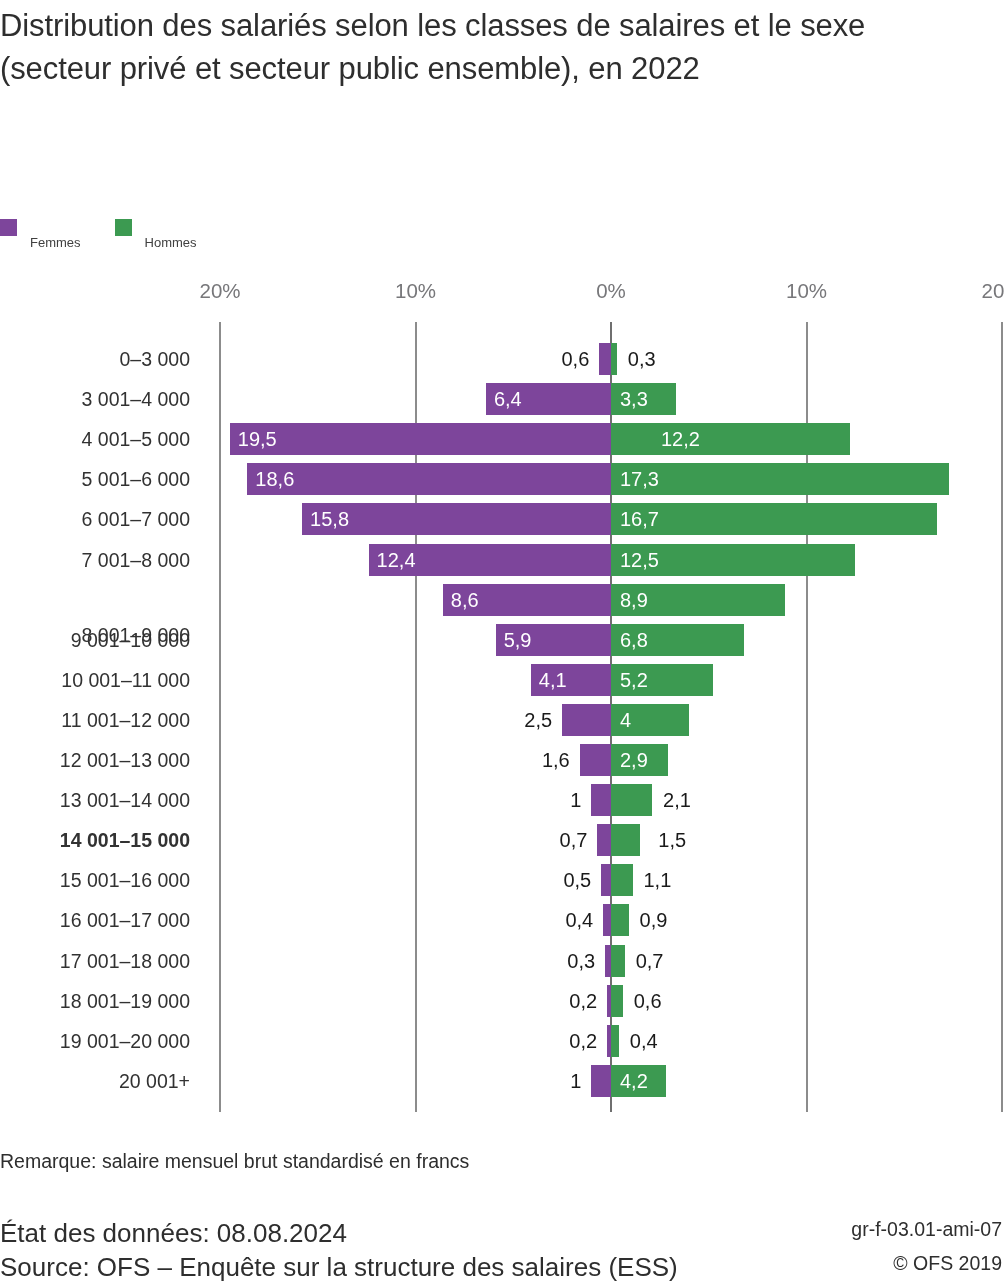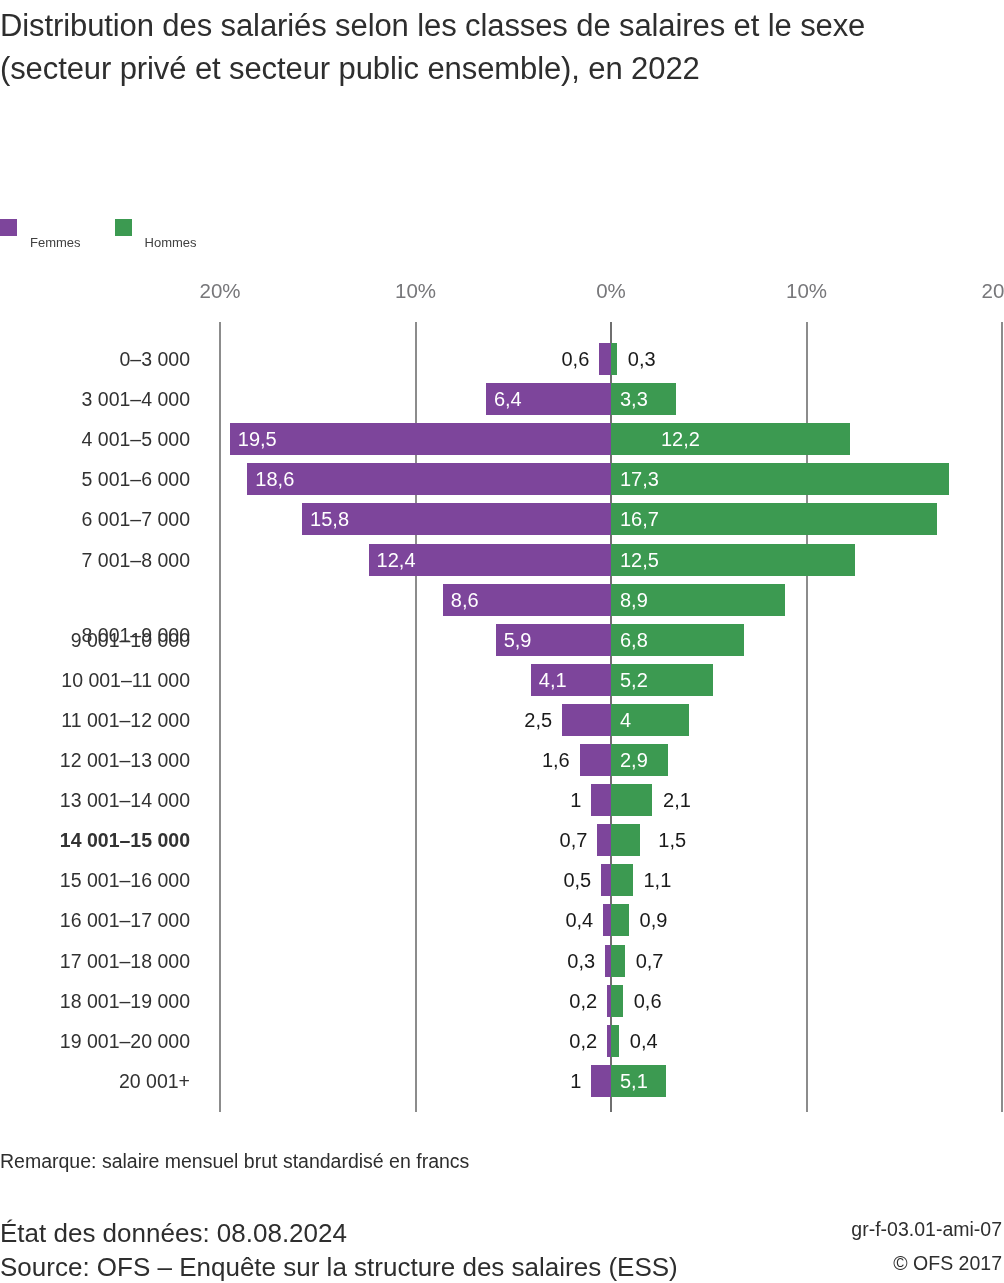--- a/index.html
+++ b/index.html
@@ -257,21 +257,21 @@
       <div class="val outside" style="top: 864.3px; left: 643.505px;">1,1</div>
       <div class="bar right" style="top: 904.4px; width: 17.595px; left: 611px; background: rgb(60, 154, 81);"></div>
       <div class="val outside" style="top: 904.4px; left: 639.595px;">0,9</div>
       <div class="bar right" style="top: 944.5px; width: 13.685px; left: 611px; background: rgb(60, 154, 81);"></div>
       <div class="val outside" style="top: 944.5px; left: 635.685px;">0,7</div>
       <div class="bar right" style="top: 984.6px; width: 11.73px; left: 611px; background: rgb(60, 154, 81);"></div>
       <div class="val outside" style="top: 984.6px; left: 633.73px;">0,6</div>
       <div class="bar right" style="top: 1024.7px; width: 7.82px; left: 611px; background: rgb(60, 154, 81);"></div>
       <div class="val outside" style="top: 1024.7px; left: 629.82px;">0,4</div>
       <div class="bar right" style="top: 1064.8px; width: 54.74px; left: 611px; background: rgb(60, 154, 81);"></div>
-      <div class="val inside" style="top: 1064.8px; left: 620px;">5,1</div>
+      <div class="val inside" style="top: 1064.8px; left: 620px;">4,2</div>
     </div>
 </div>
 
 <div class="note">Remarque: salaire mensuel brut standardisé en francs</div>
 <div class="foot-left" id="state-row">État des données: 08.08.2024</div>
 <div class="foot-right" style="top:1218px">gr-f-03.01-ami-07</div>
 <div class="foot-left" id="source-row">Source: OFS – Enquête sur la structure des salaires (ESS)</div>
-<div class="foot-right" style="top:1252px">© OFS 2017</div>
+<div class="foot-right" style="top:1252px">© OFS 2019</div>
 
 </body></html>

